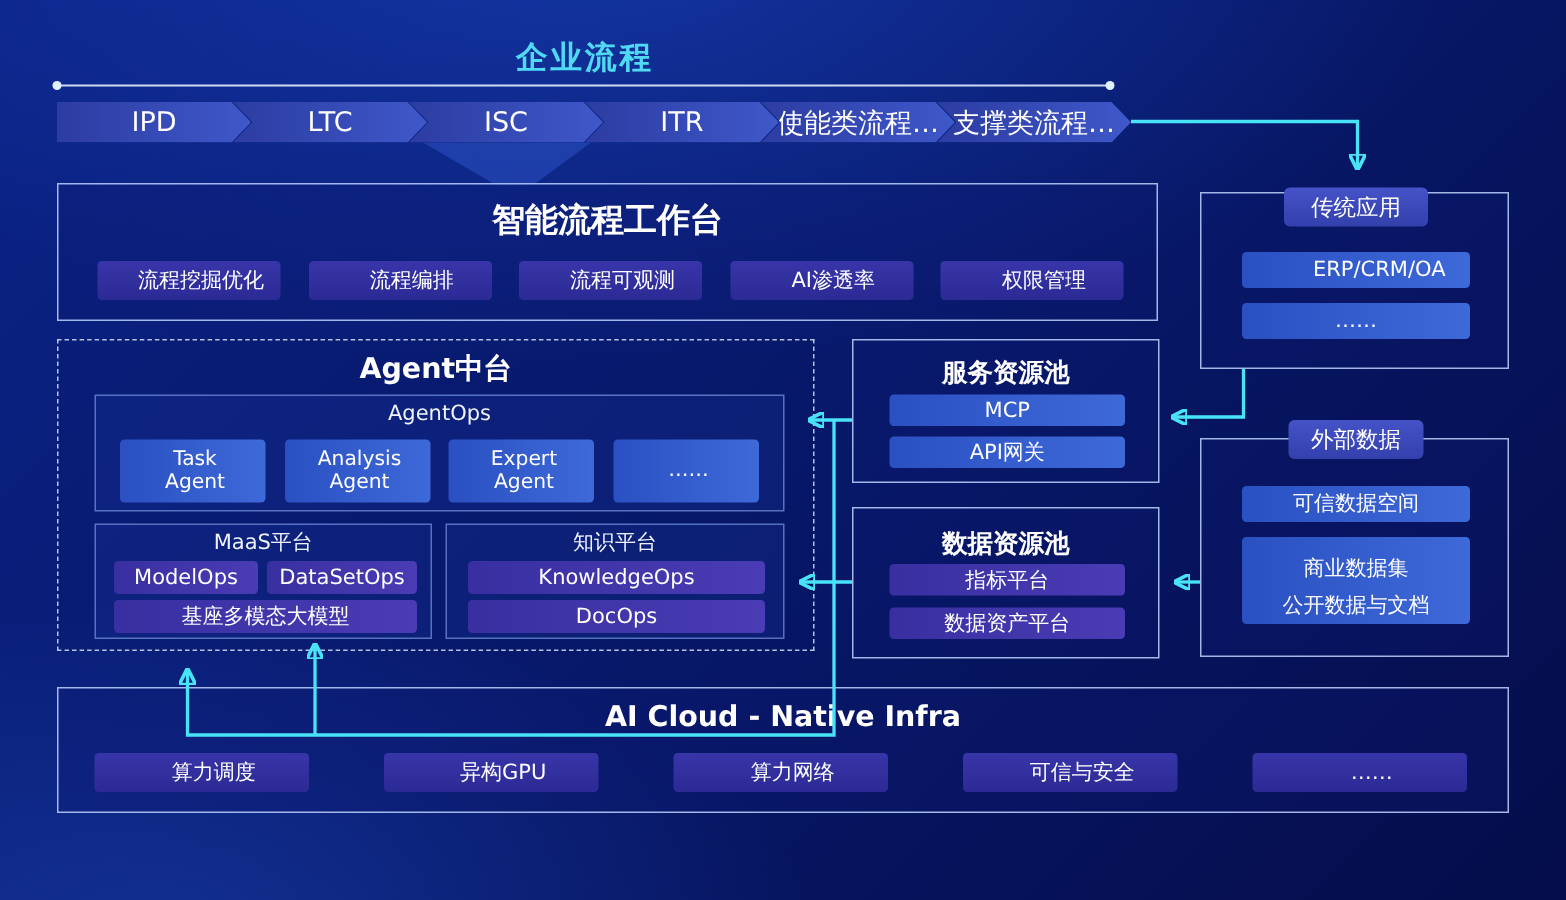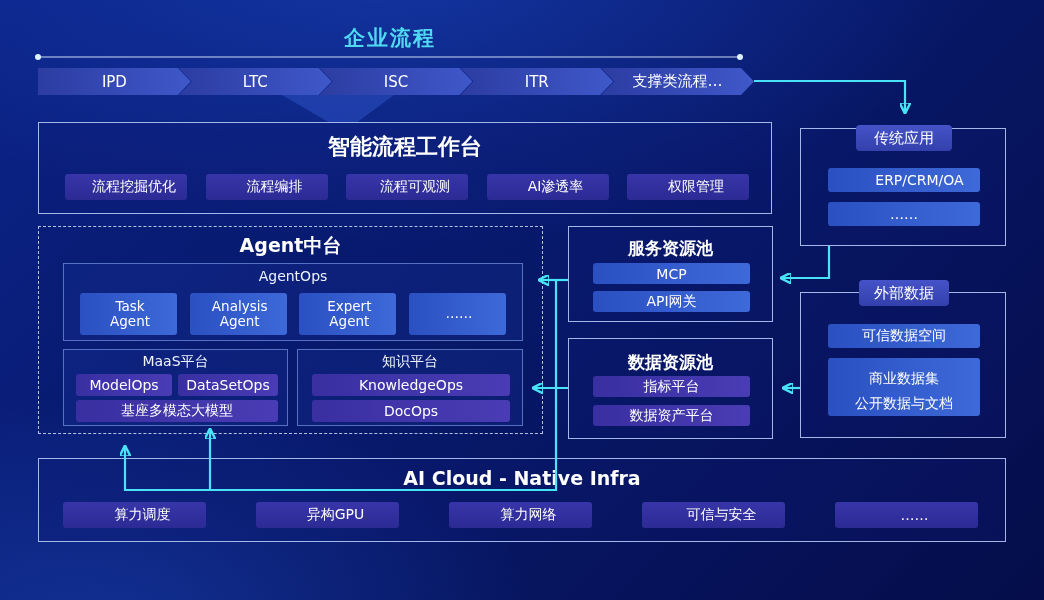--- a/index.html
+++ b/index.html
@@ -21,21 +21,21 @@
 
   .decor,.overlay{ position:absolute; left:0; top:0; pointer-events:none; }
   .overlay{ z-index:9; }
   .decor line{ stroke:rgba(225,238,255,.9); stroke-width:1.2; }
   .decor circle{ fill:#dff1ff; }
   .decor polygon{ fill:#2343b2; opacity:.8; }
 
   .chevrons{ position:absolute; left:38px; top:68px; width:716px; height:27px; display:flex; z-index:2; }
   .chev{
     flex:1 1 0; margin-left:-12px; display:flex; align-items:center; justify-content:center;
-    font-size:15px; color:#fff; white-space:nowrap;
+    font-size:18px; color:#fff; white-space:nowrap;
     background:linear-gradient(90deg,#2c3ca2,#3f58c9);
     clip-path:polygon(13px 50%,0 0,calc(100% - 13px) 0,100% 50%,calc(100% - 13px) 100%,0 100%);
   }
   .chev.first{ margin-left:0; clip-path:polygon(0 0,calc(100% - 13px) 0,100% 50%,calc(100% - 13px) 100%,0 100%); }
 
   .panel{ position:absolute; border:1px solid rgba(190,212,255,.85); background:rgba(12,26,112,.32); }
   .panel.dashed{ border:1.5px dashed rgba(225,238,255,.8); background:rgba(8,20,95,.15); }
   .panel.inner{ border:1px solid rgba(150,180,250,.55); background:rgba(28,55,160,.25); }
 
   .panel-title{ position:absolute; left:0; width:100%; text-align:center; font-weight:bold; color:#fff; }
@@ -74,20 +74,21 @@
     <circle cx="38" cy="57" r="3"></circle>
     <circle cx="740" cy="57" r="3"></circle>
     <polygon points="282,95 394,95 356,123 330,123"></polygon>
   </svg>
 
   <div class="chevrons">
     <div class="chev first">IPD</div>
     <div class="chev">LTC</div>
     <div class="chev">ISC</div>
     <div class="chev">ITR</div>
+    <div class="chev">使能类流程…</div>
     <div class="chev">支撑类流程…</div>
   </div>
 
   <div class="panel" style="left:38px;top:122px;width:734px;height:92px;">
     <div class="panel-title" style="top:9px;font-size:22px;">智能流程工作台</div>
     <div class="chip-row" style="left:26px;right:22px;bottom:13px;height:26px;">
       <div class="chip indigo" style="width:122px;">流程挖掘优化</div>
       <div class="chip indigo" style="width:122px;">流程编排</div>
       <div class="chip indigo" style="width:122px;">流程可观测</div>
       <div class="chip indigo" style="width:122px;">AI渗透率</div>

